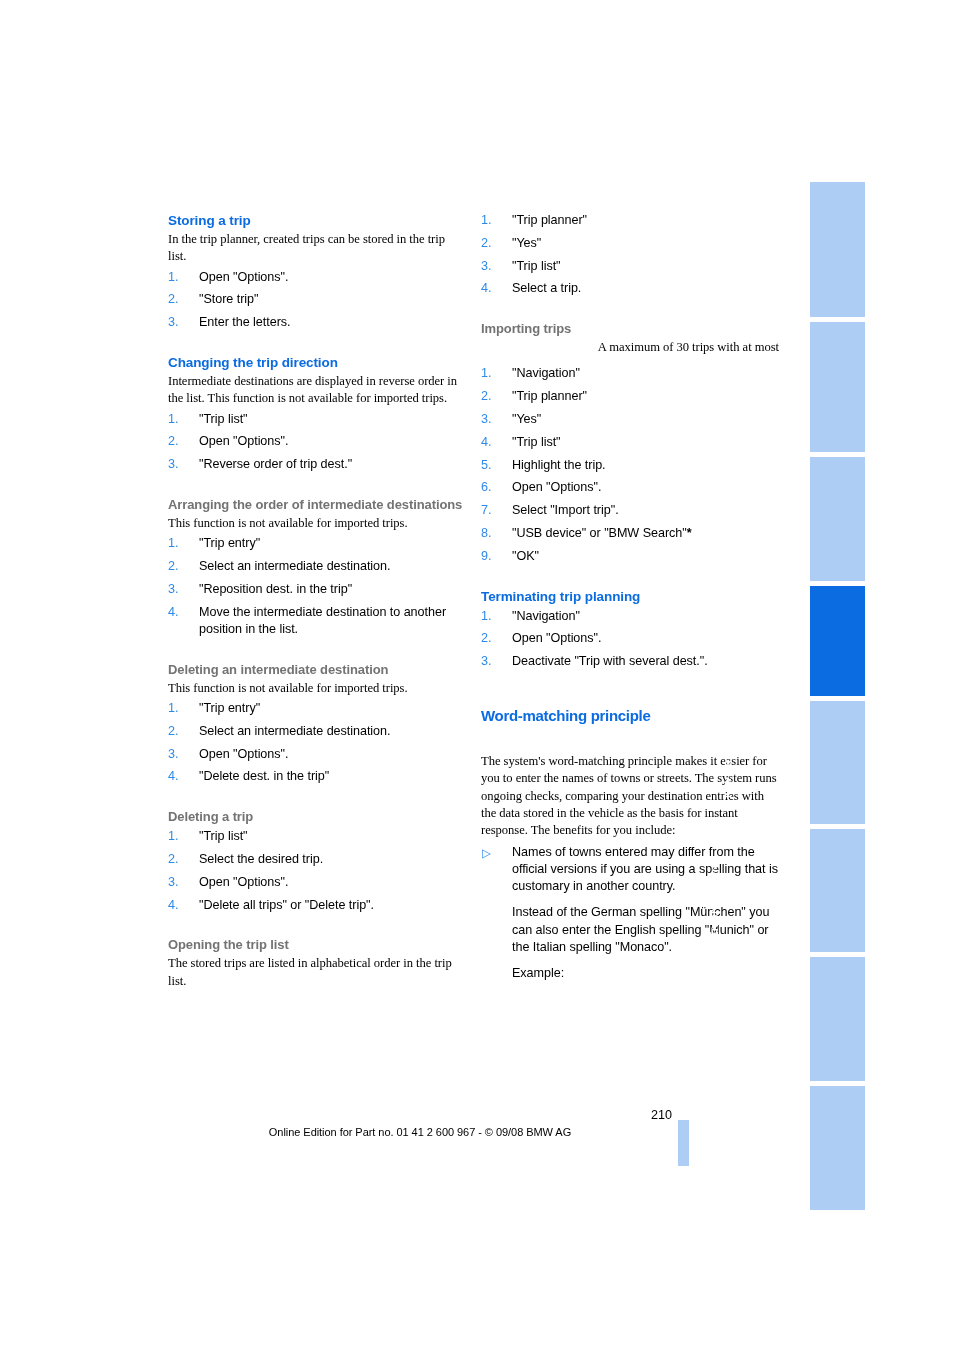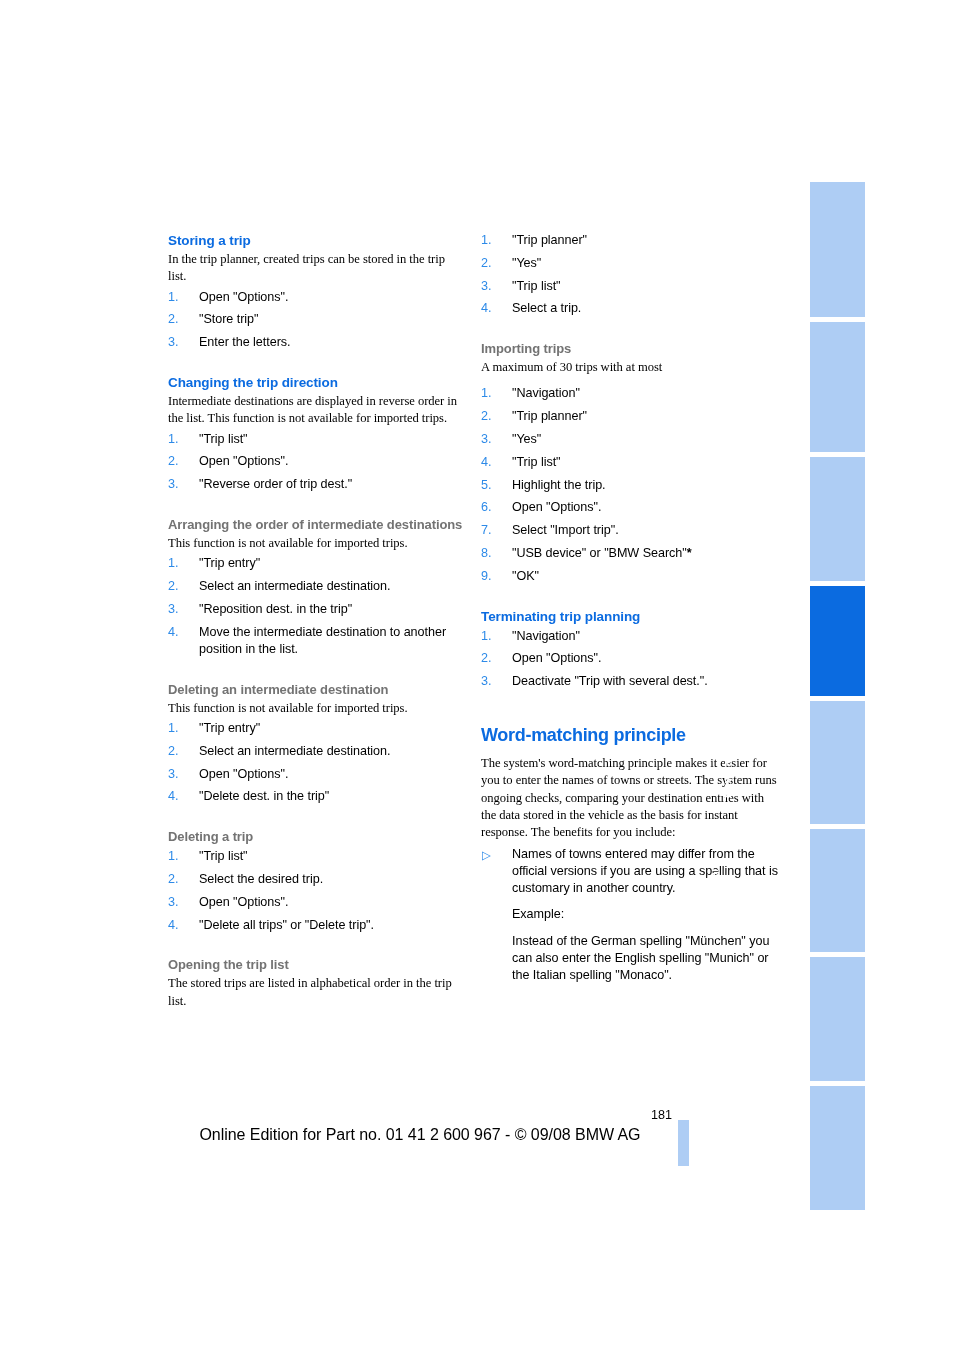--- a/index.html
+++ b/index.html
@@ -20,21 +20,21 @@
     inset: 0;
     width: 954px;
     height: 1350px;
     overflow: hidden;
   }
 
   
   .col {
     position: absolute;
     width: 298px;
-    top: 232px;
+    top: 212px;
   }
   .col-left  { left: 168px; }
   .col-right { left: 481px; }
 
   
   .h-strong {
     color: #0B6BE0;
     font-size: 13.5px;
     font-weight: bold;
     line-height: 17px;
@@ -44,24 +44,24 @@
   .h-light {
     color: #737373;
     font-size: 13px;
     font-weight: bold;
     line-height: 17px;
     margin: 0 0 2px 0;
     letter-spacing: -0.1px;
   }
   .h-big {
     color: #0B6BE0;
-    font-size: 18px;
+    font-size: 15px;
     font-weight: bold;
     line-height: 25px;
-    margin: 0 0 7px 0;
+    margin: 0 0 25px 0;
     letter-spacing: -0.3px;
   }
 
   
   p.body {
     color: #000000;
     font-size: 12.6px;
     line-height: 17.3px;
     margin: 0 0 2px 0;
     letter-spacing: -0.05px;
@@ -186,21 +186,21 @@
     font-size: 12.6px;
     font-weight: normal;
   }
   .footer-line {
     position: absolute;
     left: 168px;
     top: 1126px;
     width: 504px;
     text-align: center;
     color: #000000;
-    font-size: 16px;
+    font-size: 11px;
     letter-spacing: -0.05px;
   }
   .footer-bar {
     position: absolute;
     left: 678px;
     top: 1120px;
     width: 11px;
     height: 46px;
     background: #AECDF4;
   }
@@ -289,21 +289,21 @@
         <li>"Yes"</li>
         <li>"Trip list"</li>
         <li>Select a trip.</li>
       </ol>
     </section>
 
     <div class="gap-sec"></div>
 
     <section>
       <h3 class="h-light">Importing trips</h3>
-      <p class="body" style="margin-bottom:0;">A maximum of 30 trips with at most</p>
+      <p class="body" style="margin-bottom:0;text-align:right;">A maximum of 30 trips with at most</p>
       <div class="gap-sm"></div>
       <ol class="steps">
         <li>"Navigation"</li>
         <li>"Trip planner"</li>
         <li>"Yes"</li>
         <li>"Trip list"</li>
         <li>Highlight the trip.</li>
         <li>Open "Options".</li>
         <li>Select "Import trip".</li>
         <li><span>"USB device" or "BMW Search"</span><sup class="ast">*</sup></li>
@@ -326,22 +326,22 @@
 
     <section>
       <h2 class="h-big">Word-matching principle</h2>
       <p class="body">The system's word-matching principle makes it easier for you to enter the names of towns or streets. The system runs ongoing checks, comparing your destination entries with the data stored in the vehicle as the basis for instant response. The benefits for you include:</p>
       <ul class="tri">
         <li>
           <span class="tri-mark">▷</span>
           <span>Names of towns entered may differ from the official versions if you are using a spelling that is customary in another country.</span>
         </li>
       </ul>
+      <p class="sub-ind spaced">Instead of the German spelling "München" you can also enter the English spelling "Munich" or the Italian spelling "Monaco".</p>
       <p class="sub-ind spaced">Example:</p>
-      <p class="sub-ind spaced">Instead of the German spelling "München" you can also enter the English spelling "Munich" or the Italian spelling "Monaco".</p>
     </section>
 
   </div>
 
   <div class="tabs">
     <div class="tab" style="top:0px;height:135px;">
       <span class="tab-label" style="height:135px;width:135px;line-height:55px;transform:rotate(-90deg) translate(-135px,0);bottom:auto;top:0;">At a glance</span>
     </div>
     <div class="tab" style="top:140px;height:130px;">
       <span class="tab-label" style="height:130px;width:130px;line-height:55px;transform:rotate(-90deg) translate(-130px,0);bottom:auto;top:0;">Controls</span>
@@ -359,17 +359,17 @@
       <span class="tab-label" style="height:123px;width:123px;line-height:55px;transform:rotate(-90deg) translate(-123px,0);bottom:auto;top:0;">Communications</span>
     </div>
     <div class="tab" style="top:775px;height:124px;">
       <span class="tab-label" style="height:124px;width:124px;line-height:55px;transform:rotate(-90deg) translate(-124px,0);bottom:auto;top:0;">Mobility</span>
     </div>
     <div class="tab" style="top:904px;height:124px;">
       <span class="tab-label" style="height:124px;width:124px;line-height:55px;transform:rotate(-90deg) translate(-124px,0);bottom:auto;top:0;">Reference</span>
     </div>
   </div>
 
-  <div class="page-number">181</div>
+  <div class="page-number">210</div>
   <div class="footer-line">Online Edition for Part no. 01 41 2 600 967  - © 09/08 BMW AG</div>
   <div class="footer-bar"></div>
 
 </div>
 
 </body></html>

